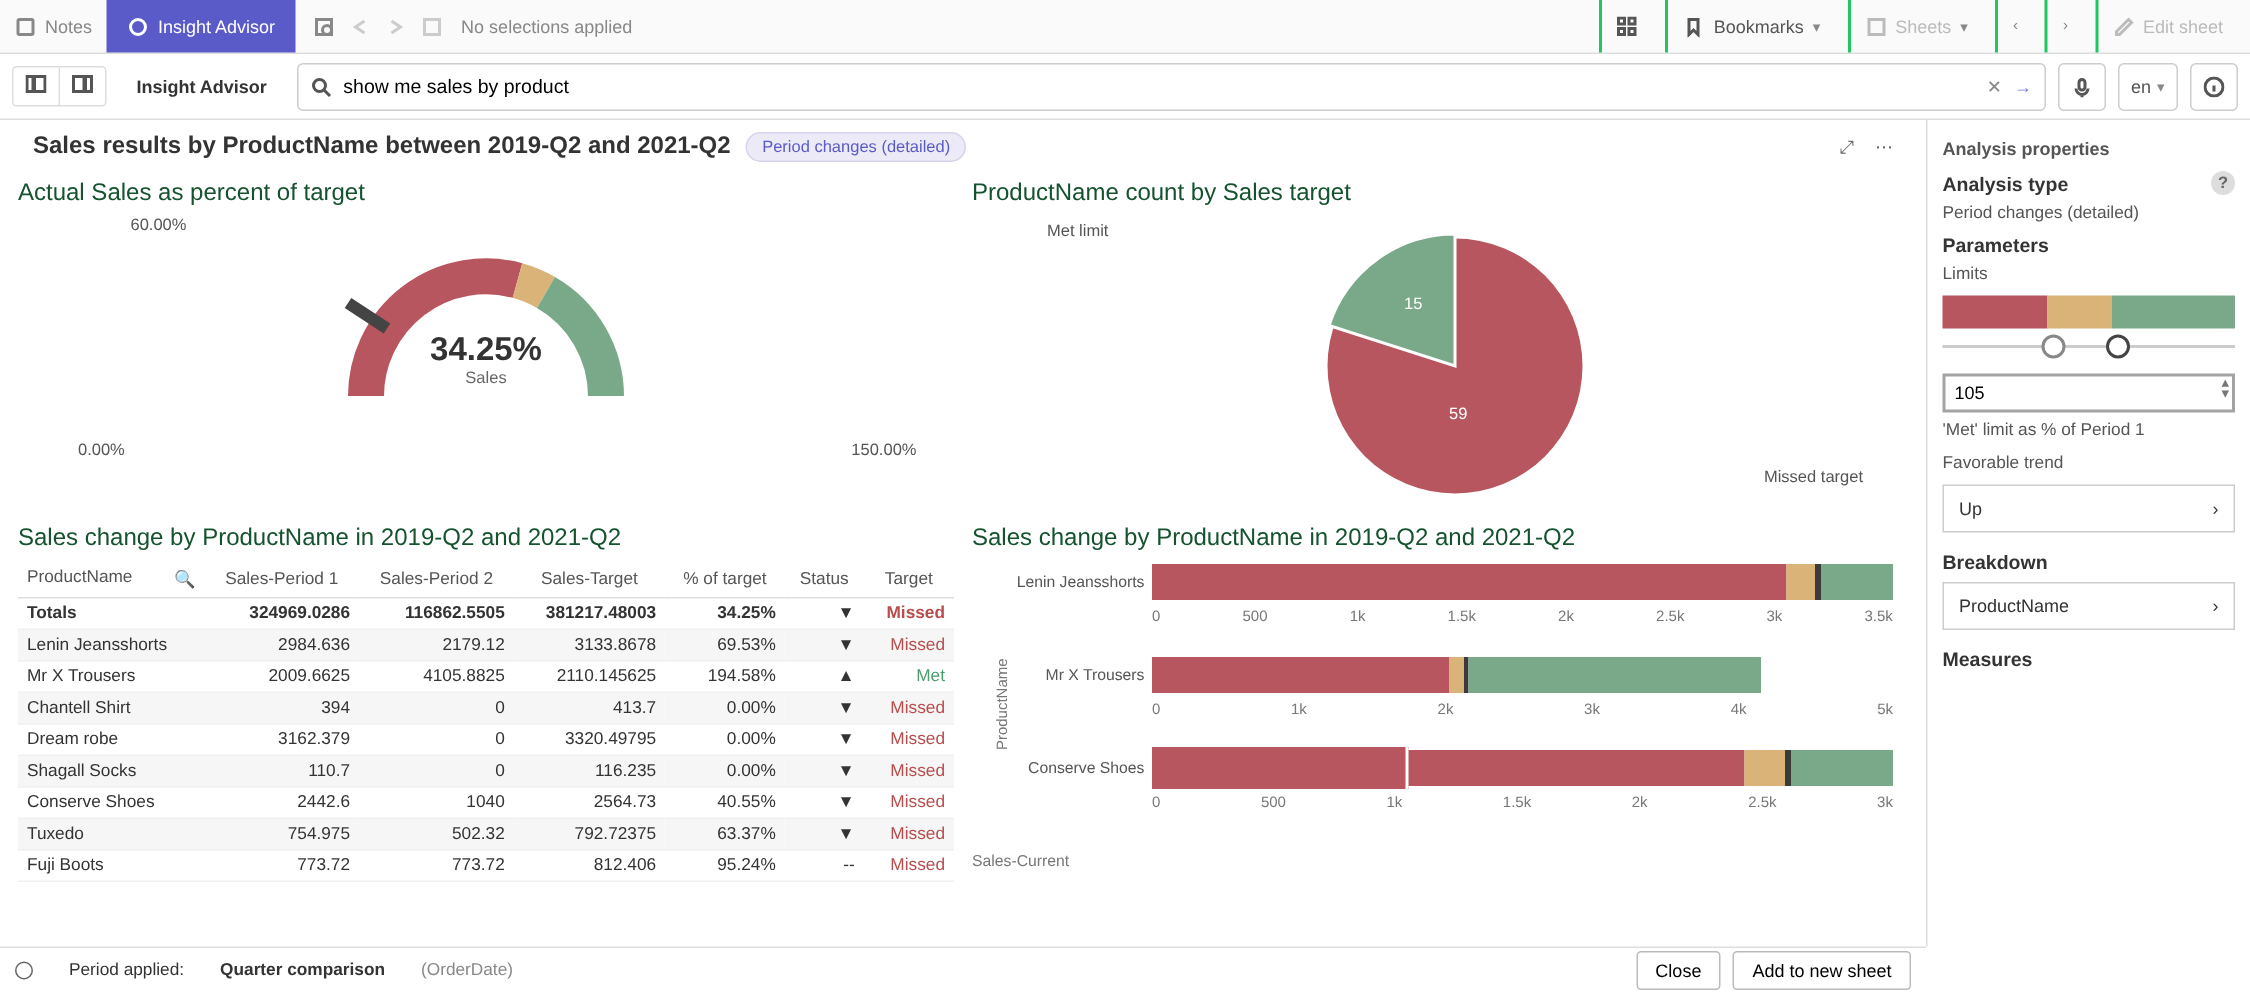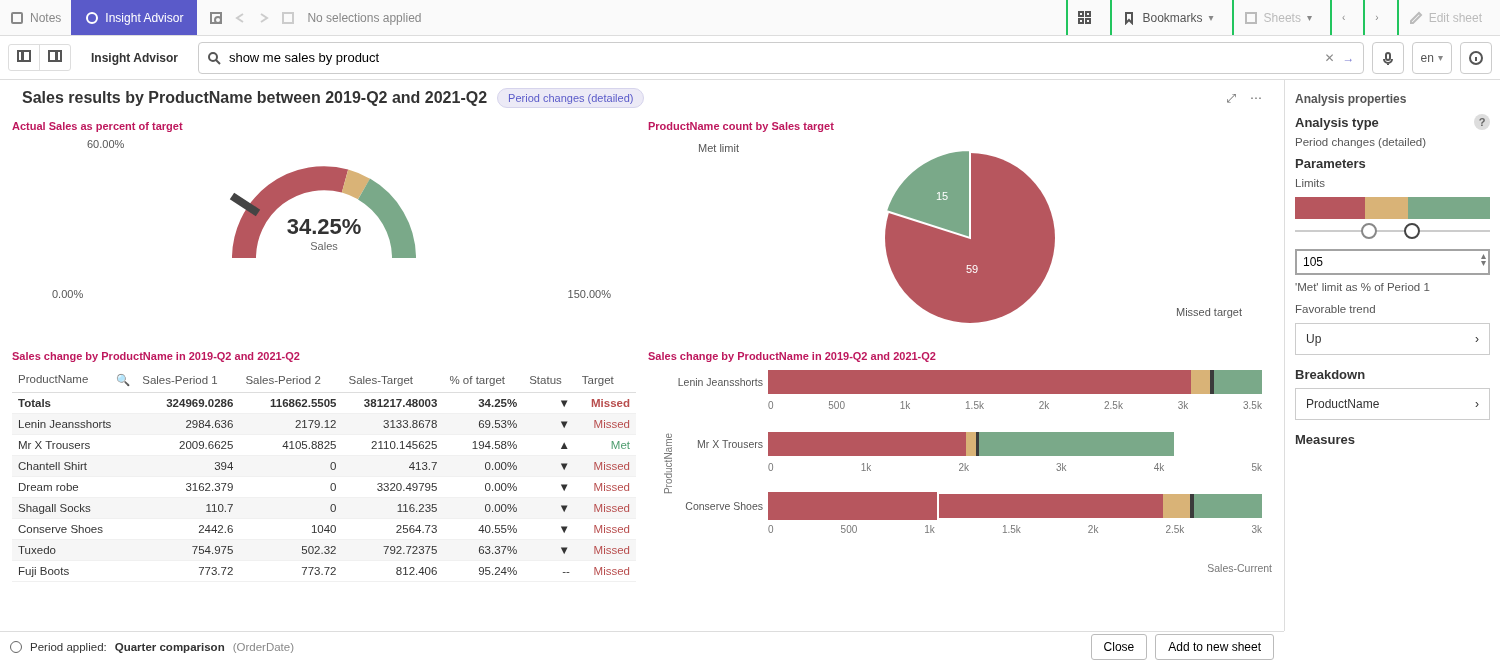--- a/index.html
+++ b/index.html
@@ -30,76 +30,76 @@
 .anahead { display:flex; align-items:center; gap:10px; padding: 8px 10px; }
 .anahead h2 { font-size: 16px; font-weight: 700; }
 .badge { background:#eceaf6; color:#5a5ac9; border-radius: 12px; padding: 3px 10px; font-size:11px; border:1px solid #d6d4ec; }
 .anahead .right { margin-left:auto; display:flex; gap:14px; color:#666; align-items:center; }
 
 
 .main { display:flex; height: calc(661px - 36px - 44px - 30px); }
 .content { flex:1; padding: 0 12px 6px 12px; display:flex; flex-direction:column; overflow:hidden; }
 .row2 { display:flex; gap:12px; }
 .panel { flex:1; }
-.panel h3 { font-size:11px; font-weight:700; margin:4px 0 6px 0; color:#be185d; }
+.panel h3 { font-size:16px; font-weight:400; margin:4px 0 6px 0; color:#14532d; }
 
 
 .gauge-wrap { position:relative; height:200px; display:flex; align-items:center; justify-content:center; }
 .gauge-lbl { position:absolute; font-size:11px; color:#555; }
 .gauge-center { position:absolute; top:76px; text-align:center; }
 .gauge-center .val { font-size:22px; font-weight:600; }
 .gauge-center .sub { font-size:11px; color:#666; }
 
 
 .pie-wrap { position:relative; height:200px; display:flex; align-items:center; justify-content:center; }
 .pie-lbl { position:absolute; font-size:11px; color:#555; }
 .pie-val { font-size:11px; fill:#fff; }
 
 
 table.data { width:100%; border-collapse:collapse; font-size:11.5px; }
-table.data th { text-align:left; font-weight:500; color:#555; padding:5px 6px; border-bottom:1px solid #ddd; }
+table.data th { text-align:center; font-weight:500; color:#555; padding:5px 6px; border-bottom:1px solid #ddd; }
 table.data th:first-child { text-align:left; }
 table.data td { text-align:right; padding:4px 6px; border-bottom:1px solid #f0f0f0; }
 table.data td:first-child { text-align:left; }
 table.data tr.totals td { font-weight:700; }
 table.data tr.odd td { background:#f6f6f6; }
 .missed { color:#b84d4d; }
 .met { color:#4d9c6e; }
 .search-sm { color:#999; float:right; }
 
 
 .barwrap { height:212px; position:relative; }
 .barwrap .ylabel { position:absolute; left:-10px; top:90px; transform:rotate(-90deg); font-size:10px; color:#777; }
 .bar-row { position:absolute; left:120px; right:10px; display:flex; align-items:center; }
 .bar-name { position:absolute; right: calc(100% - 115px); text-align:right; font-size:10.5px; color:#555; width:110px; }
 .bar-track { position:relative; height:28px; flex:1; }
 .bar-seg { position:absolute; top:2px; bottom:2px; }
 .axis { position:absolute; left:120px; right:10px; display:flex; justify-content:space-between; font-size:10px; color:#777; }
-.xlabel { position:absolute; left:0; right:0; text-align:right; font-size:10.5px; color:#777; }
+.xlabel { position:absolute; left:0; right:0; text-align:left; font-size:10.5px; color:#777; }
 
 
 .props { width:216px; border-left:1px solid #ddd; padding:10px 10px; overflow:auto; }
 .props h4 { font-size:12px; font-weight:600; margin: 2px 0 8px 0; color:#555; }
 .props .sechead { font-size:13px; font-weight:700; margin:8px 0 6px 0; display:flex; align-items:center; justify-content:space-between; }
 .props .help { width:16px; height:16px; border-radius:50%; background:#ddd; color:#666; font-size:11px; display:flex; align-items:center; justify-content:center; }
 .props .small { font-size:11.5px; color:#555; margin-bottom:8px; }
 .limits-bar { display:flex; height:22px; margin:4px 0; }
 .limits-bar span:nth-child(1){ background:#b7565e; flex:0 0 36%; }
 .limits-bar span:nth-child(2){ background:#d9b377; flex:0 0 22%; }
 .limits-bar span:nth-child(3){ background:#7aa989; flex:1; }
 .slider { position:relative; height:16px; margin:2px 0 10px 0; }
 .slider .track { position:absolute; top:7px; left:0; right:0; height:2px; background:#ccc; }
 .slider .thumb { position:absolute; top:0; width:16px; height:16px; border-radius:50%; background:#fff; border:2px solid #888; }
 .props input.num { width:100%; border:2px solid #a3a3a3; padding:4px 20px 4px 6px; font-size:12px; }
 .numwrap { position:relative; }
 .spinner { position:absolute; right:4px; top:3px; font-size:10px; color:#777; display:flex; flex-direction:column; line-height:7px; }
 .selwrap { border:1px solid #ccc; padding:8px 10px; display:flex; justify-content:space-between; align-items:center; margin:4px 0 12px 0; cursor:pointer; }
 
 
-.footer { height:30px; border-top:1px solid #ddd; display:flex; align-items:center; padding:0 10px; gap:8px; font-size:11.5px; background:#fff; position:absolute; bottom:0; left:0; right:216px; }
+.footer { height:30px; border-top:1px solid #ddd; display:flex; align-items:center; padding:0 10px; gap:24px; font-size:11.5px; background:#fff; position:absolute; bottom:0; left:0; right:216px; }
 .footer .btns { margin-left:auto; display:flex; gap:8px;padding-left:36px; }
 .footer button { border:1px solid #bbb; background:#fff; padding:5px 12px; border-radius:3px; cursor:pointer; font-size:12px; }
 .clocki { width:12px; height:12px; border:1.5px solid #666; border-radius:50%; position:relative; display:inline-block; }
 
 
 svg.ic { width:14px; height:14px; stroke:#888; fill:none; stroke-width:2; }
 svg.icw { stroke:#fff; }
 svg.icd { stroke:#555; }
 </style>
 </head>

